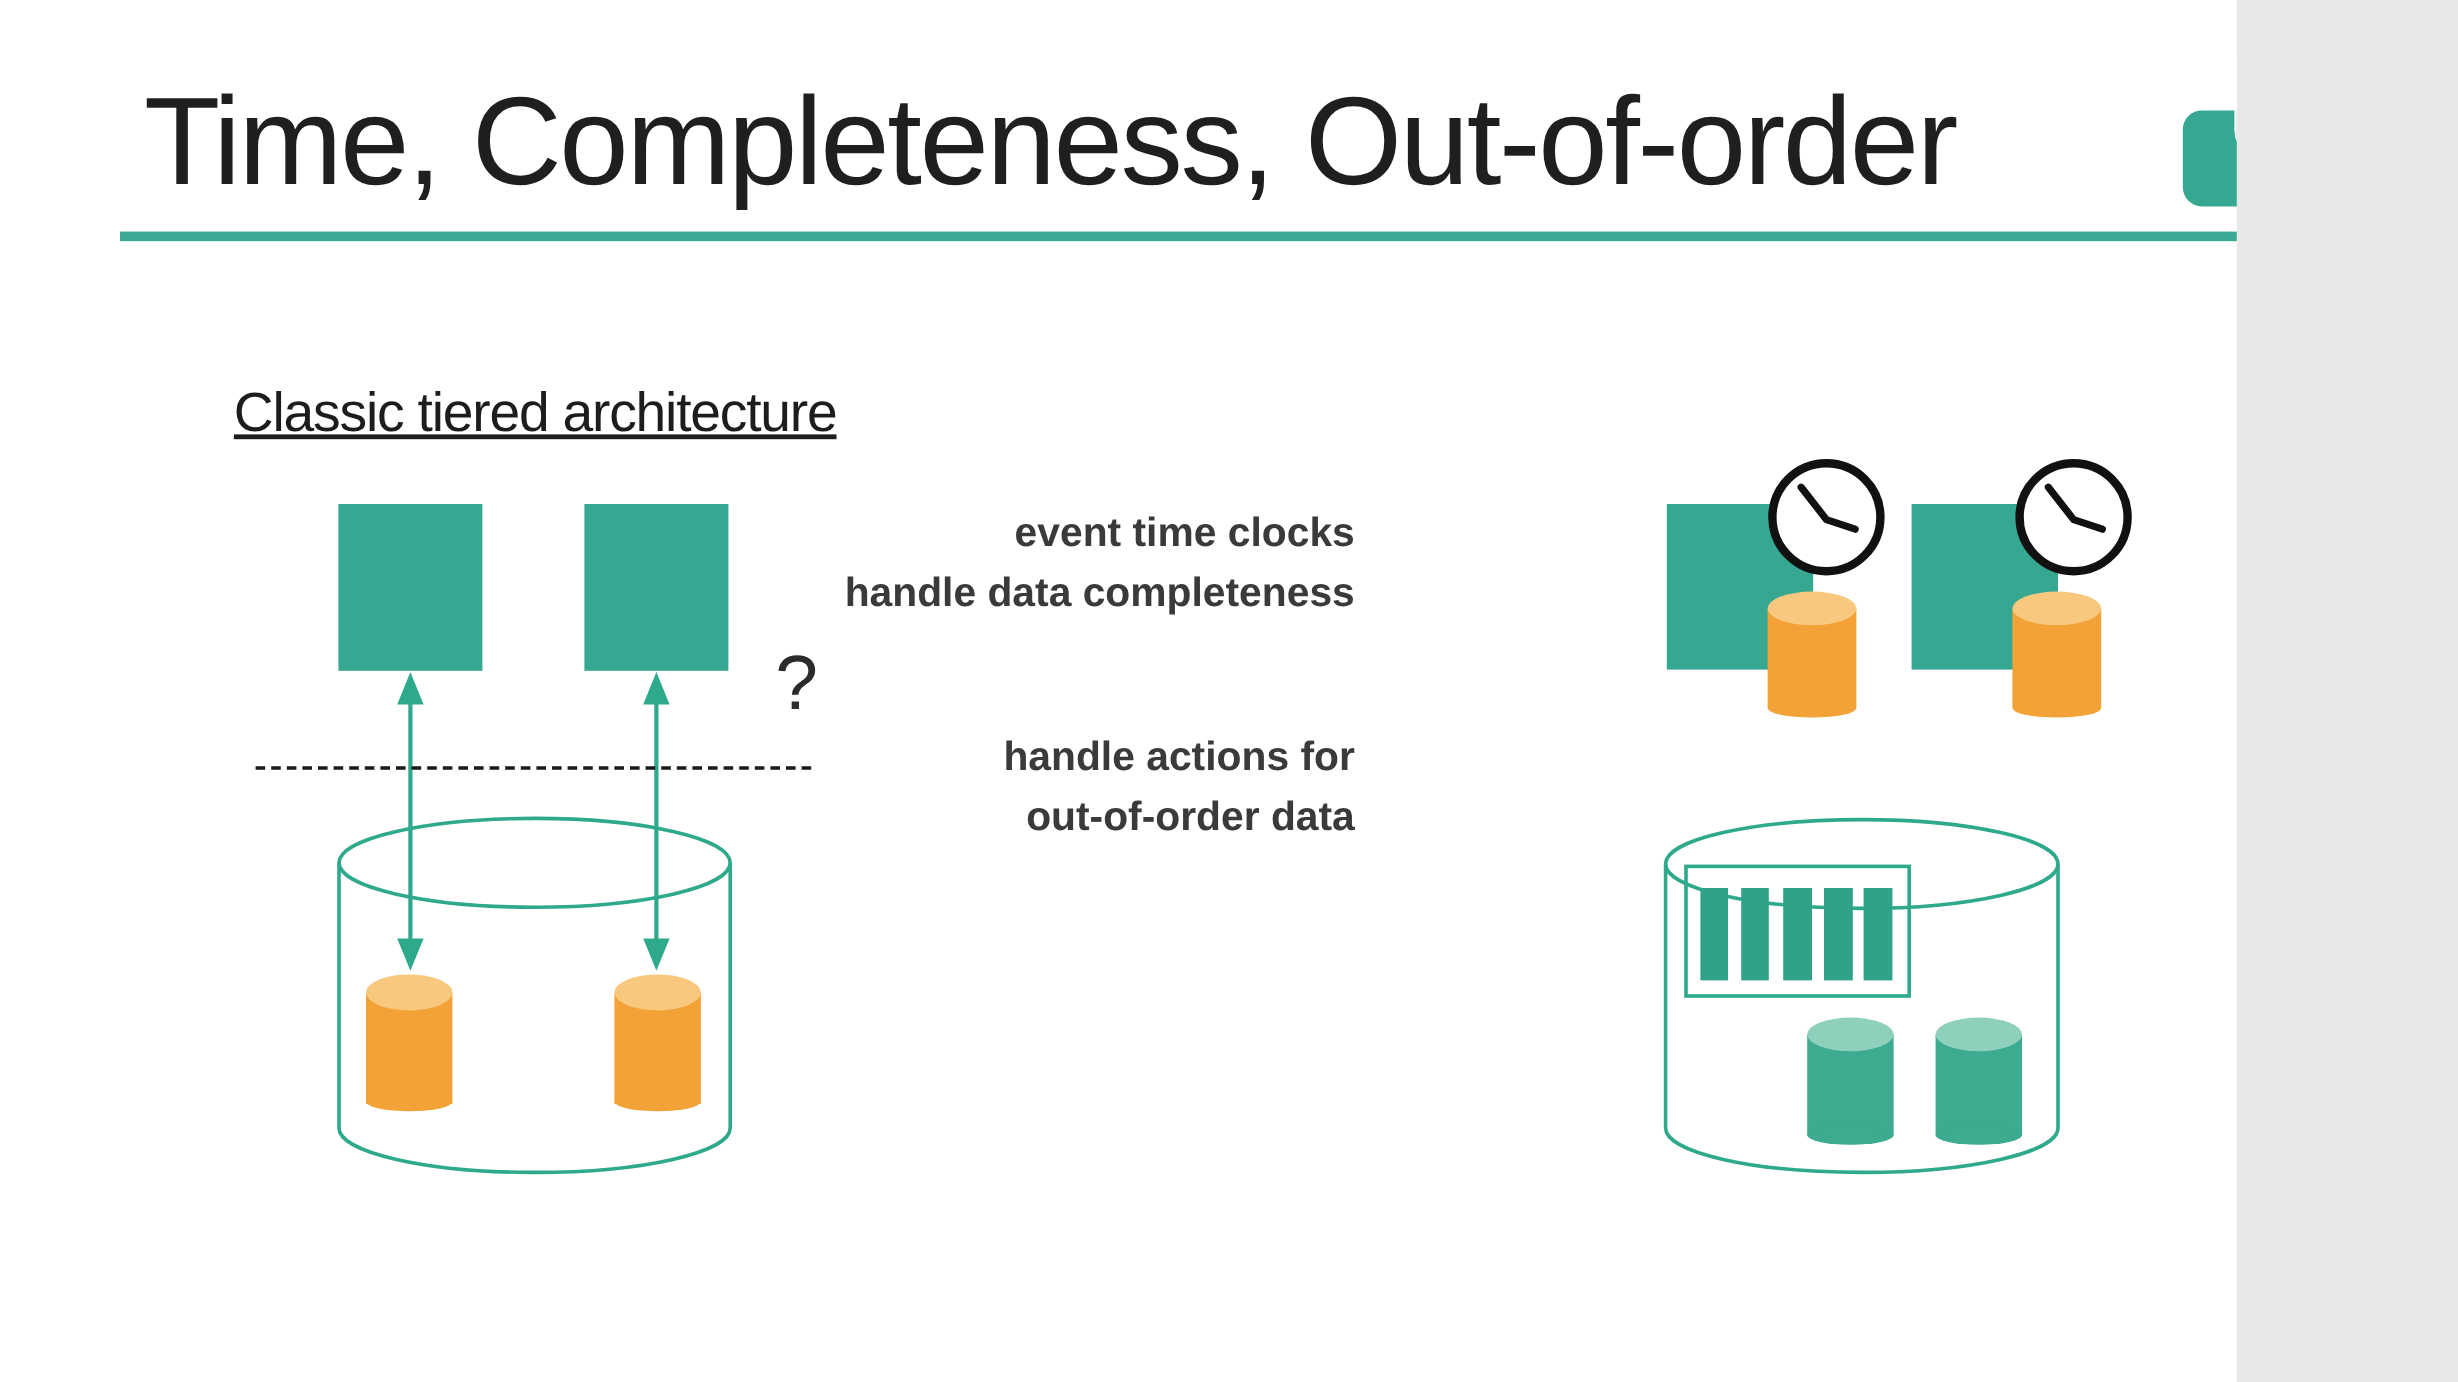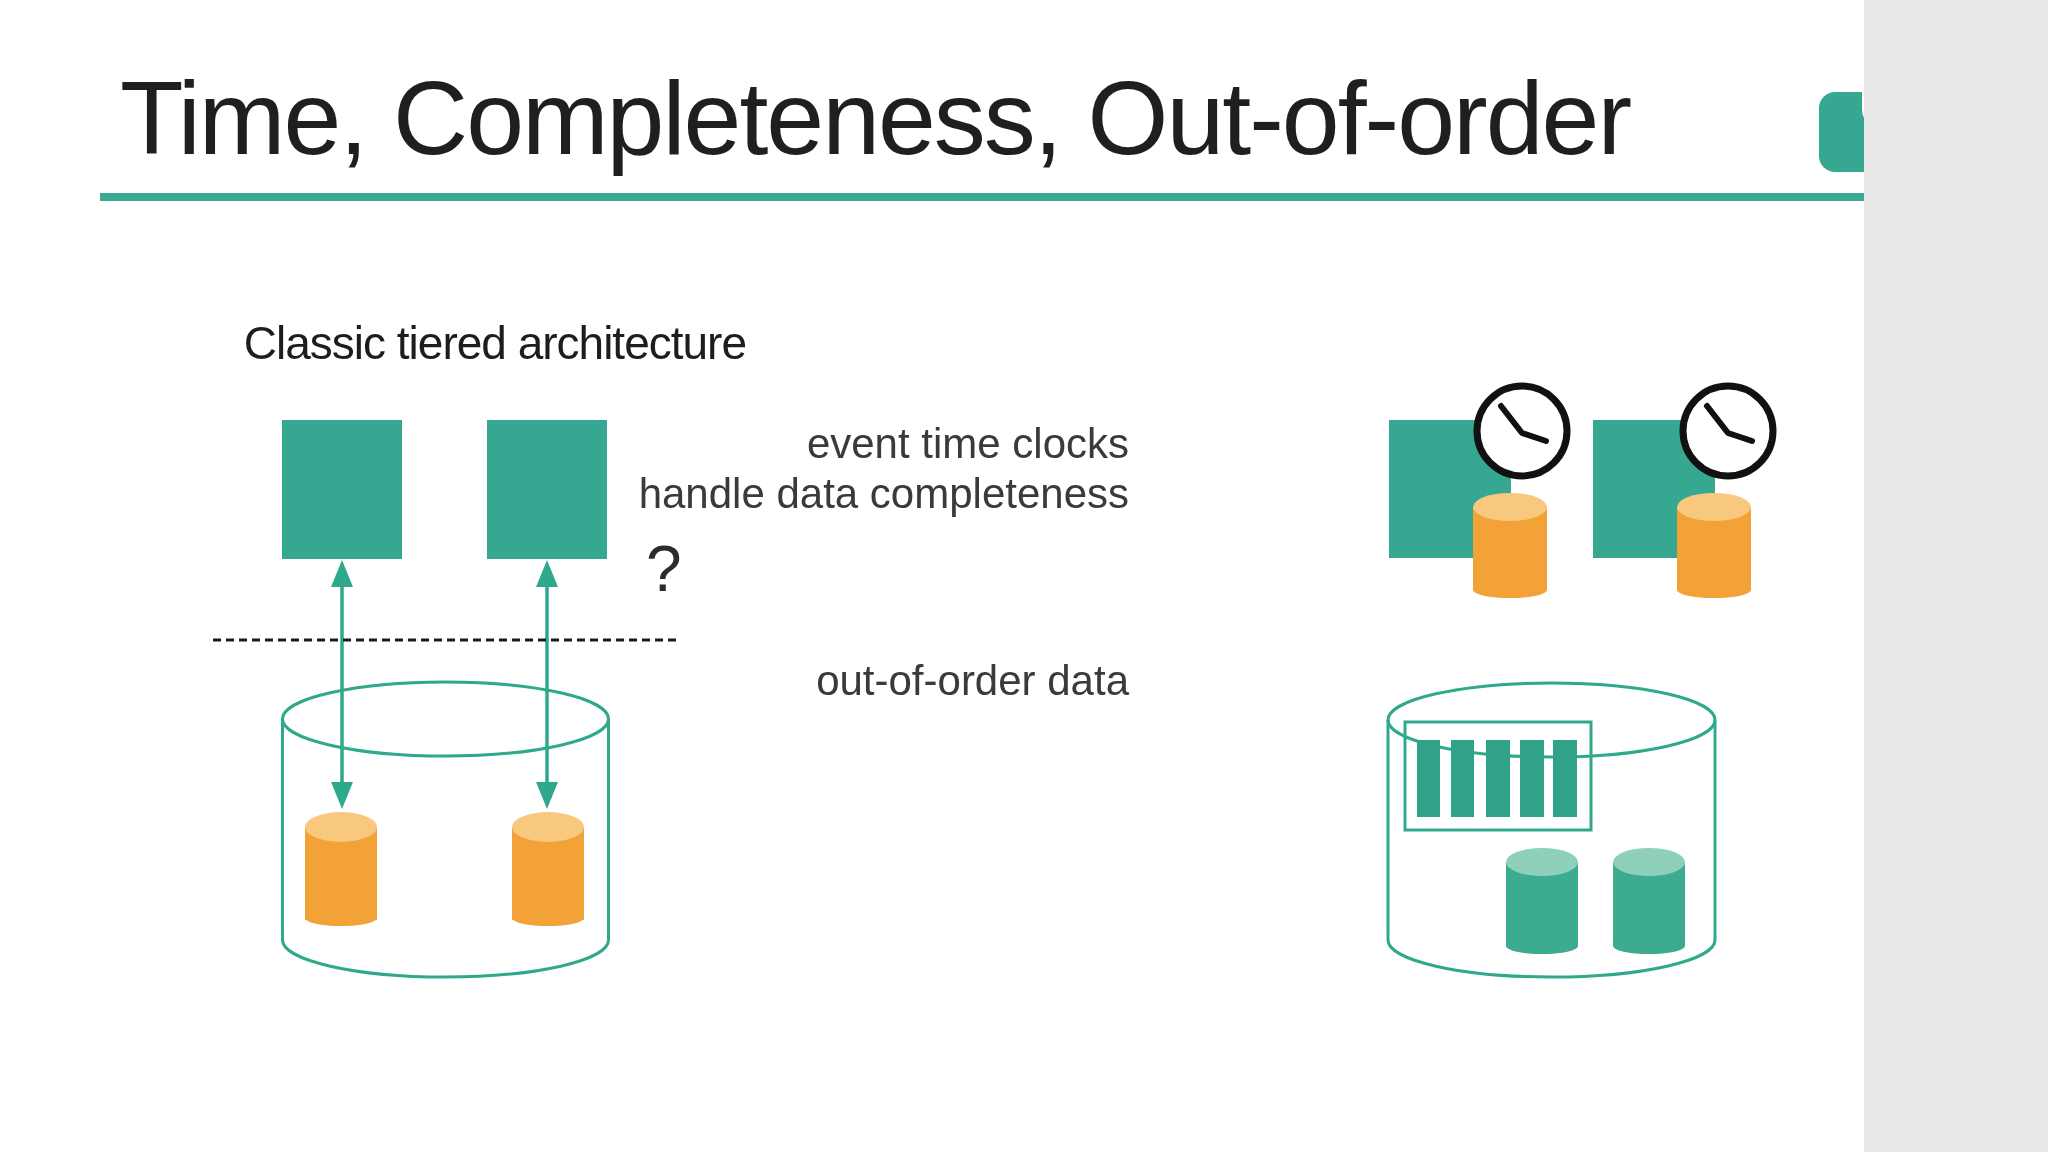--- a/index.html
+++ b/index.html
@@ -29,32 +29,32 @@
   .logo .sq-back{
     position:absolute; left:9px; top:57px; width:81px; height:80px;
     background:var(--teal-fill); border-radius:16px;
   }
   .logo .sq-front{
     position:absolute; left:52px; top:4px; width:90px; height:90px;
     box-sizing:border-box; background:var(--teal-fill);
     border:6px solid #fff; border-radius:20px;
   }
   .diagram-label{
-    position:absolute; top:316px; width:600px; text-align:right;
-    font-size:46px; letter-spacing:-1px; color:var(--label-color); font-weight:400;
+    position:absolute; top:316px; width:600px; text-align:center;
+    font-size:46px; letter-spacing:-1px; color:var(--label-color); font-weight:400;text-decoration:underline;
   }
   .label-left{left:146px;}
   .label-right{left:1243px;}
   .question-mark{
     position:absolute; left:646px; top:534px; font-size:64px; line-height:70px;
     font-weight:300; color:#2B2B2B;
   }
   .annotation{
     position:absolute; right:735px; width:640px; text-align:right;
-    font-size:42px; line-height:50px; font-weight:400; color:var(--annotation-color);
+    font-size:34px; line-height:50px; font-weight:700; color:var(--annotation-color);
   }
   .annotation-clocks{top:419px;}
   .annotation-timers{top:556px;}
   .page-number{
     position:absolute; left:1886px; top:1076px; font-size:38px;
     color:var(--page-num-color); font-weight:400;margin-top:12px;
   }
   svg.diagram-layer{position:absolute; left:0; top:0; pointer-events:none;}
   .t-fill{fill:var(--teal-fill);}
   .t-stroke{stroke:var(--teal-stroke); fill:none; stroke-width:3;}
@@ -73,21 +73,21 @@
   </div>
 
   <div class="diagram-label label-left">Classic tiered architecture</div>
 
   <div class="annotation annotation-clocks">
     <span>event time clocks</span><br>
     <span>handle data completeness</span>
   </div>
   <div class="annotation annotation-timers">
     <br>
-    <br>
+    <span>handle actions for</span><br>
     <span>out-of-order data</span>
   </div>
 
   <div class="question-mark">?</div>
 
   <div class="page-number">47</div>
 
   <svg class="diagram-layer" width="2048" height="1152" viewBox="0 0 2048 1152">
 
     <g>

